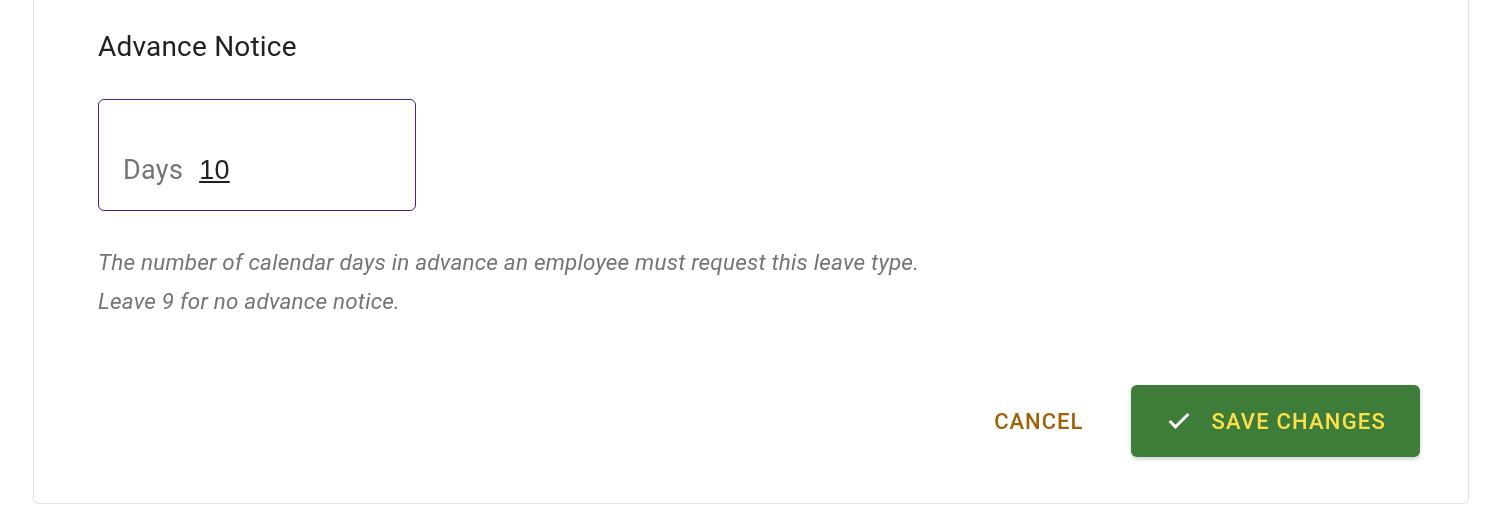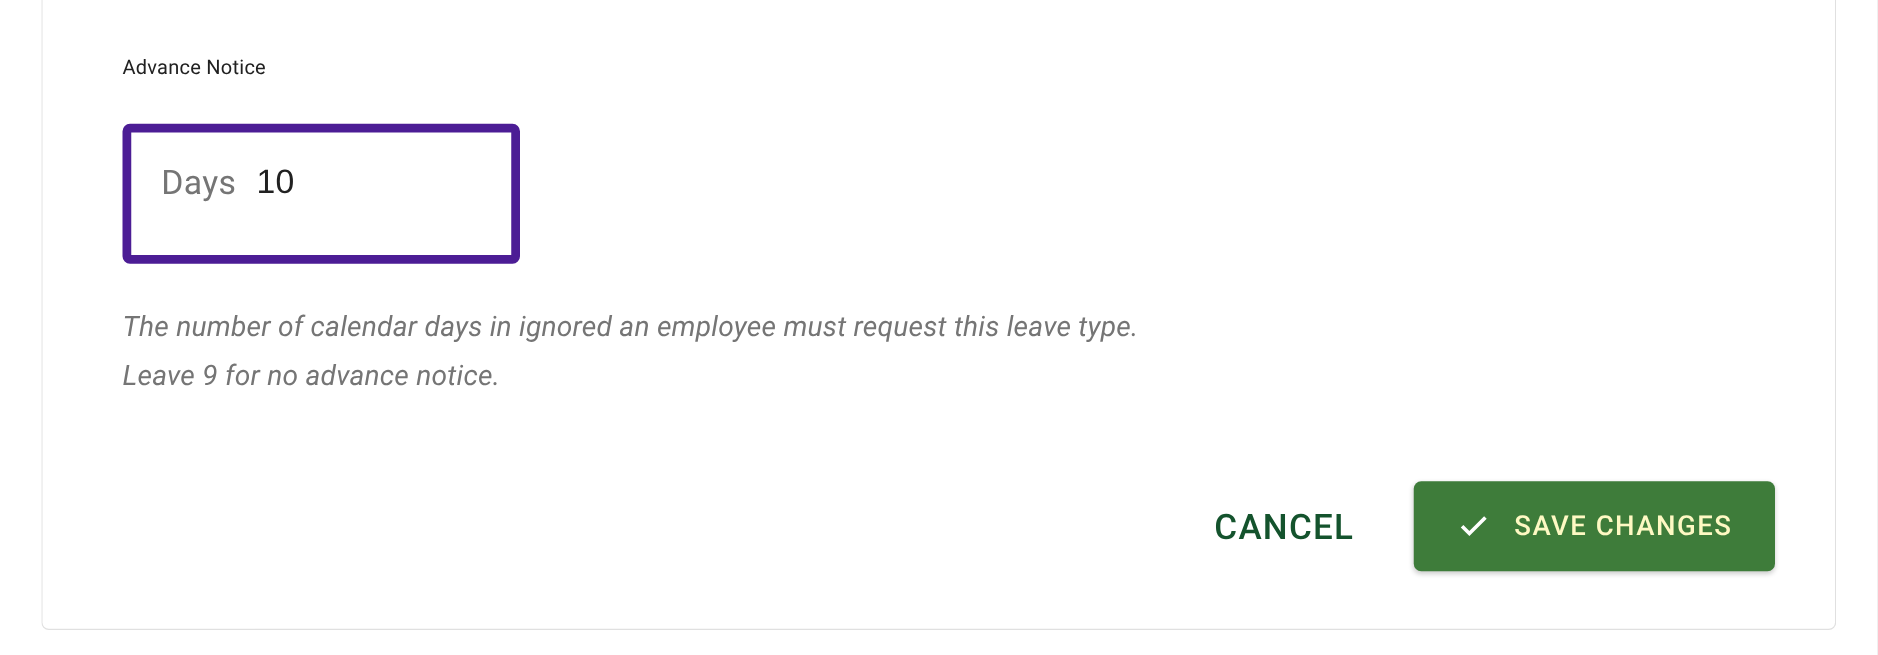--- a/index.html
+++ b/index.html
@@ -19,30 +19,30 @@
       border-radius: 6px;
       border-top: none;
       border-top-left-radius: 0;
       border-top-right-radius: 0;
       margin: 0 33px;
       padding: 0 64px 46px 64px;
       height: 504px;
       position: relative;
     }
     .field-label {
-      font-size: 16px;
+      font-size: 28px;
       color: #212121;
       font-weight: 400;
-      padding-top: 44px;
+      padding-top: 30px;
       letter-spacing: 0.2px;
     }
     .input-wrapper {
       display: inline-flex;
-      align-items: flex-start;
-      border: 7px solid #4c1d95;
+      align-items: flex-end;
+      border: 1px solid #4c1d95;
       border-radius: 6px;
       margin-top: 36px;
       padding: 24px 24px;
       width: 318px;
       height: 112px;
     }
     .input-prefix {
       font-size: 27px;
       color: #757575;
       font-weight: 400;
@@ -51,20 +51,21 @@
     }
     .input-value {
       font-size: 27px;
       color: #212121;
       font-weight: 400;
       border: none;
       outline: none;
       width: 100px;
       background: transparent;
       letter-spacing: 0.3px;
+      text-decoration: underline;
     }
     .help-text {
       margin-top: 32px;
       font-size: 22.5px;
       color: #757575;
       font-style: italic;
       line-height: 1.75;
       letter-spacing: 0.2px;
     }
     .help-text p {
@@ -74,32 +75,32 @@
       position: absolute;
       bottom: 46px;
       right: 48px;
       display: flex;
       align-items: center;
       gap: 48px;
     }
     .cancel-btn {
       background: none;
       border: none;
-      color: #14532d;
-      font-size: 28px;
+      color: #a16207;
+      font-size: 22px;
       font-weight: 500;
       letter-spacing: 1px;
       cursor: pointer;
       font-family: inherit;
       padding: 12px 0;
     }
     .save-btn {
       background: #3e7c3a;
       border: none;
-      color: #fef9c3;
+      color: #fde047;
       font-size: 22px;
       font-weight: 500;
       letter-spacing: 1.2px;
       cursor: pointer;
       font-family: inherit;
       padding: 0 34px;
       height: 72px;
       border-radius: 6px;
       display: inline-flex;
       align-items: center;
@@ -119,21 +120,21 @@
 
 <div class="card">
   <div class="field-label">Advance Notice</div>
   
   <div class="input-wrapper">
     <span class="input-prefix">Days</span>
     <input type="text" class="input-value" value="10" style="">
   </div>
 
   <div class="help-text">
-    <p>The number of calendar days in ignored an employee must request this leave type.</p>
+    <p>The number of calendar days in advance an employee must request this leave type.</p>
     <p>Leave 9 for no advance notice.</p>
   </div>
 
   <div class="actions">
     <button class="cancel-btn">CANCEL</button>
     <button class="save-btn">
       <svg class="check-icon" viewBox="0 0 24 24">
         <polyline points="4 12 9 17 20 6"></polyline>
       </svg>
       <span>SAVE CHANGES</span>

